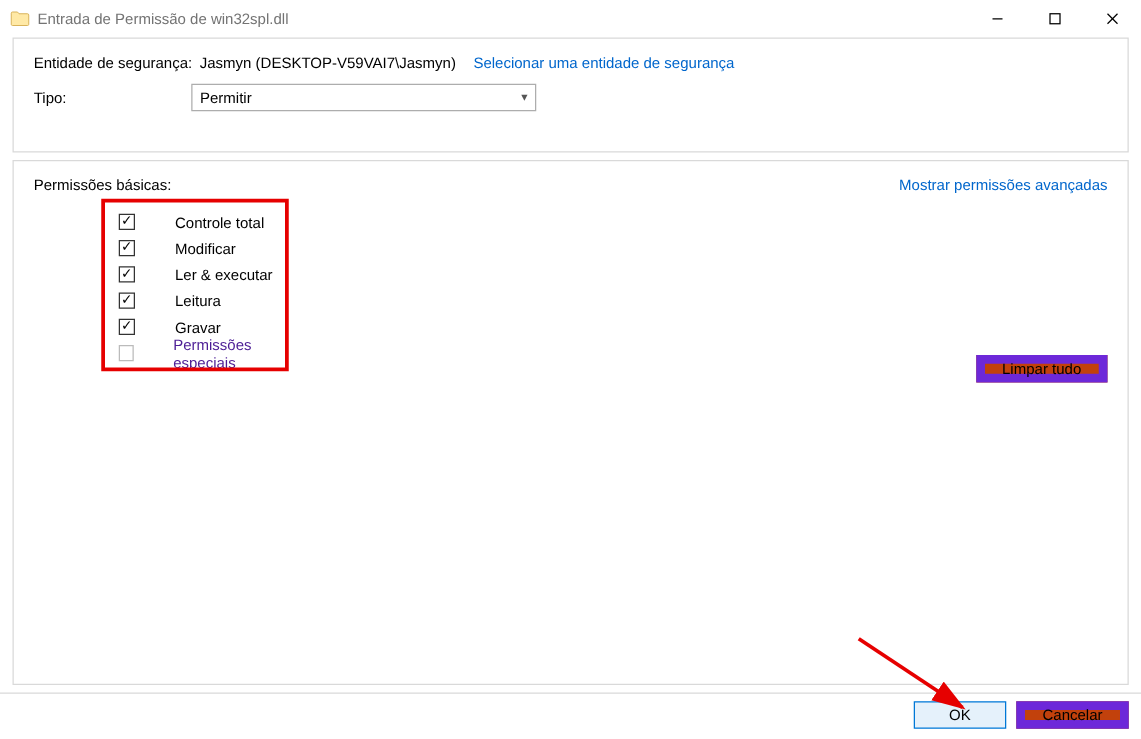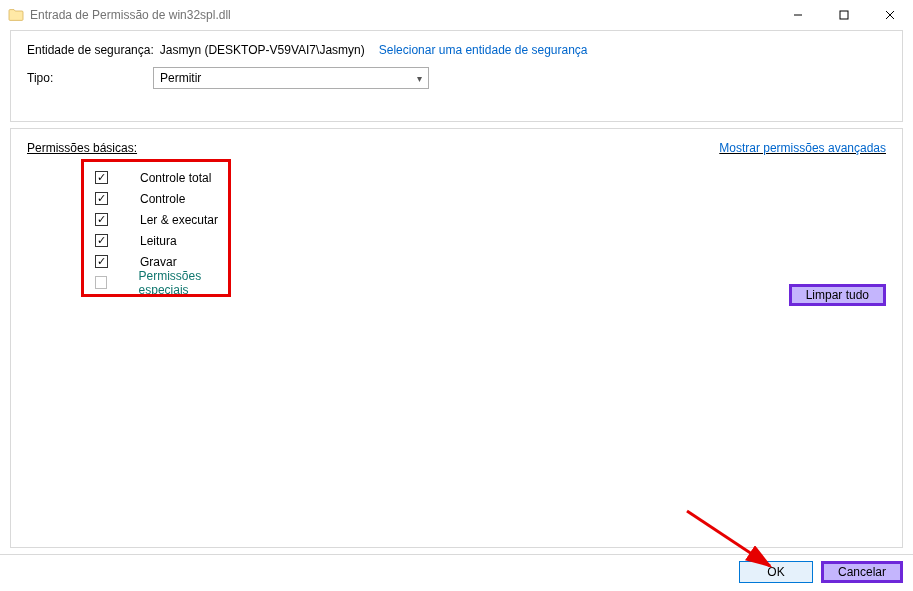--- a/index.html
+++ b/index.html
@@ -52,21 +52,21 @@
     .select {
       width: 276px; height: 22px;
       border: 1px solid #adadad;
       background: #fff;
       display: flex; align-items: center; justify-content: space-between;
       padding: 0 6px 0 6px;
       cursor: pointer;
       gap: 10px;
     }
     .select .chev { font-size: 10px; color: #555; }
-    .perm-header { display: flex; justify-content: space-between; align-items: flex-start; margin-bottom: 6px; text-decoration: underline;}
+    .perm-header { display: flex; justify-content: space-between; align-items: flex-start; margin-bottom: 6px;}
     .perm-title { color: #000; }
     .adv-link { color: #0066cc; cursor: pointer; }
     .check-group {
       position: relative;
       margin-left: 60px;
       padding: 6px 8px 6px 8px;
       width: 160px;
     }
     .red-box {
       position: absolute;
@@ -85,27 +85,27 @@
       background: #fff;
     }
     .chk.checked::after {
       content: "✓";
       font-size: 11px;
       line-height: 11px;
       color: #000;
     }
     .chk.disabled { border-color: #bbb; cursor: default; }
     .chk-label { color: #000; }
-    .chk-label.disabled { color: #0f766e; }
+    .chk-label.disabled { color: #4c1d95; }
     .clear-btn-wrap { position: absolute; right: 16px; top: 155px; }
     .button {
       height: 22px;
       padding: 0 14px;
-      border: 3px solid #6d28d9;
-      background: #c4b5fd;
+      border: 7px solid #6d28d9;
+      background: #c2410c;
       cursor: pointer;
       font-family: inherit;
       font-size: 12px;
       display: inline-flex; align-items: center; justify-content: center;
       min-width: 74px;
     }
     .footer-sep { border-top: 1px solid #d9d9d9; margin: 0 0 6px 0; }
     .footer {
       position: absolute;
       bottom: 8px; right: 10px;
@@ -173,21 +173,21 @@
 
     <div class="check-group">
       <div class="red-box"></div>
 
       <div class="chk-row">
         <span class="chk checked"></span>
         <span class="chk-label">Controle total</span>
       </div>
       <div class="chk-row">
         <span class="chk checked"></span>
-        <span class="chk-label">Controle</span>
+        <span class="chk-label">Modificar</span>
       </div>
       <div class="chk-row">
         <span class="chk checked"></span>
         <span class="chk-label">Ler &amp; executar</span>
       </div>
       <div class="chk-row">
         <span class="chk checked"></span>
         <span class="chk-label">Leitura</span>
       </div>
       <div class="chk-row">

